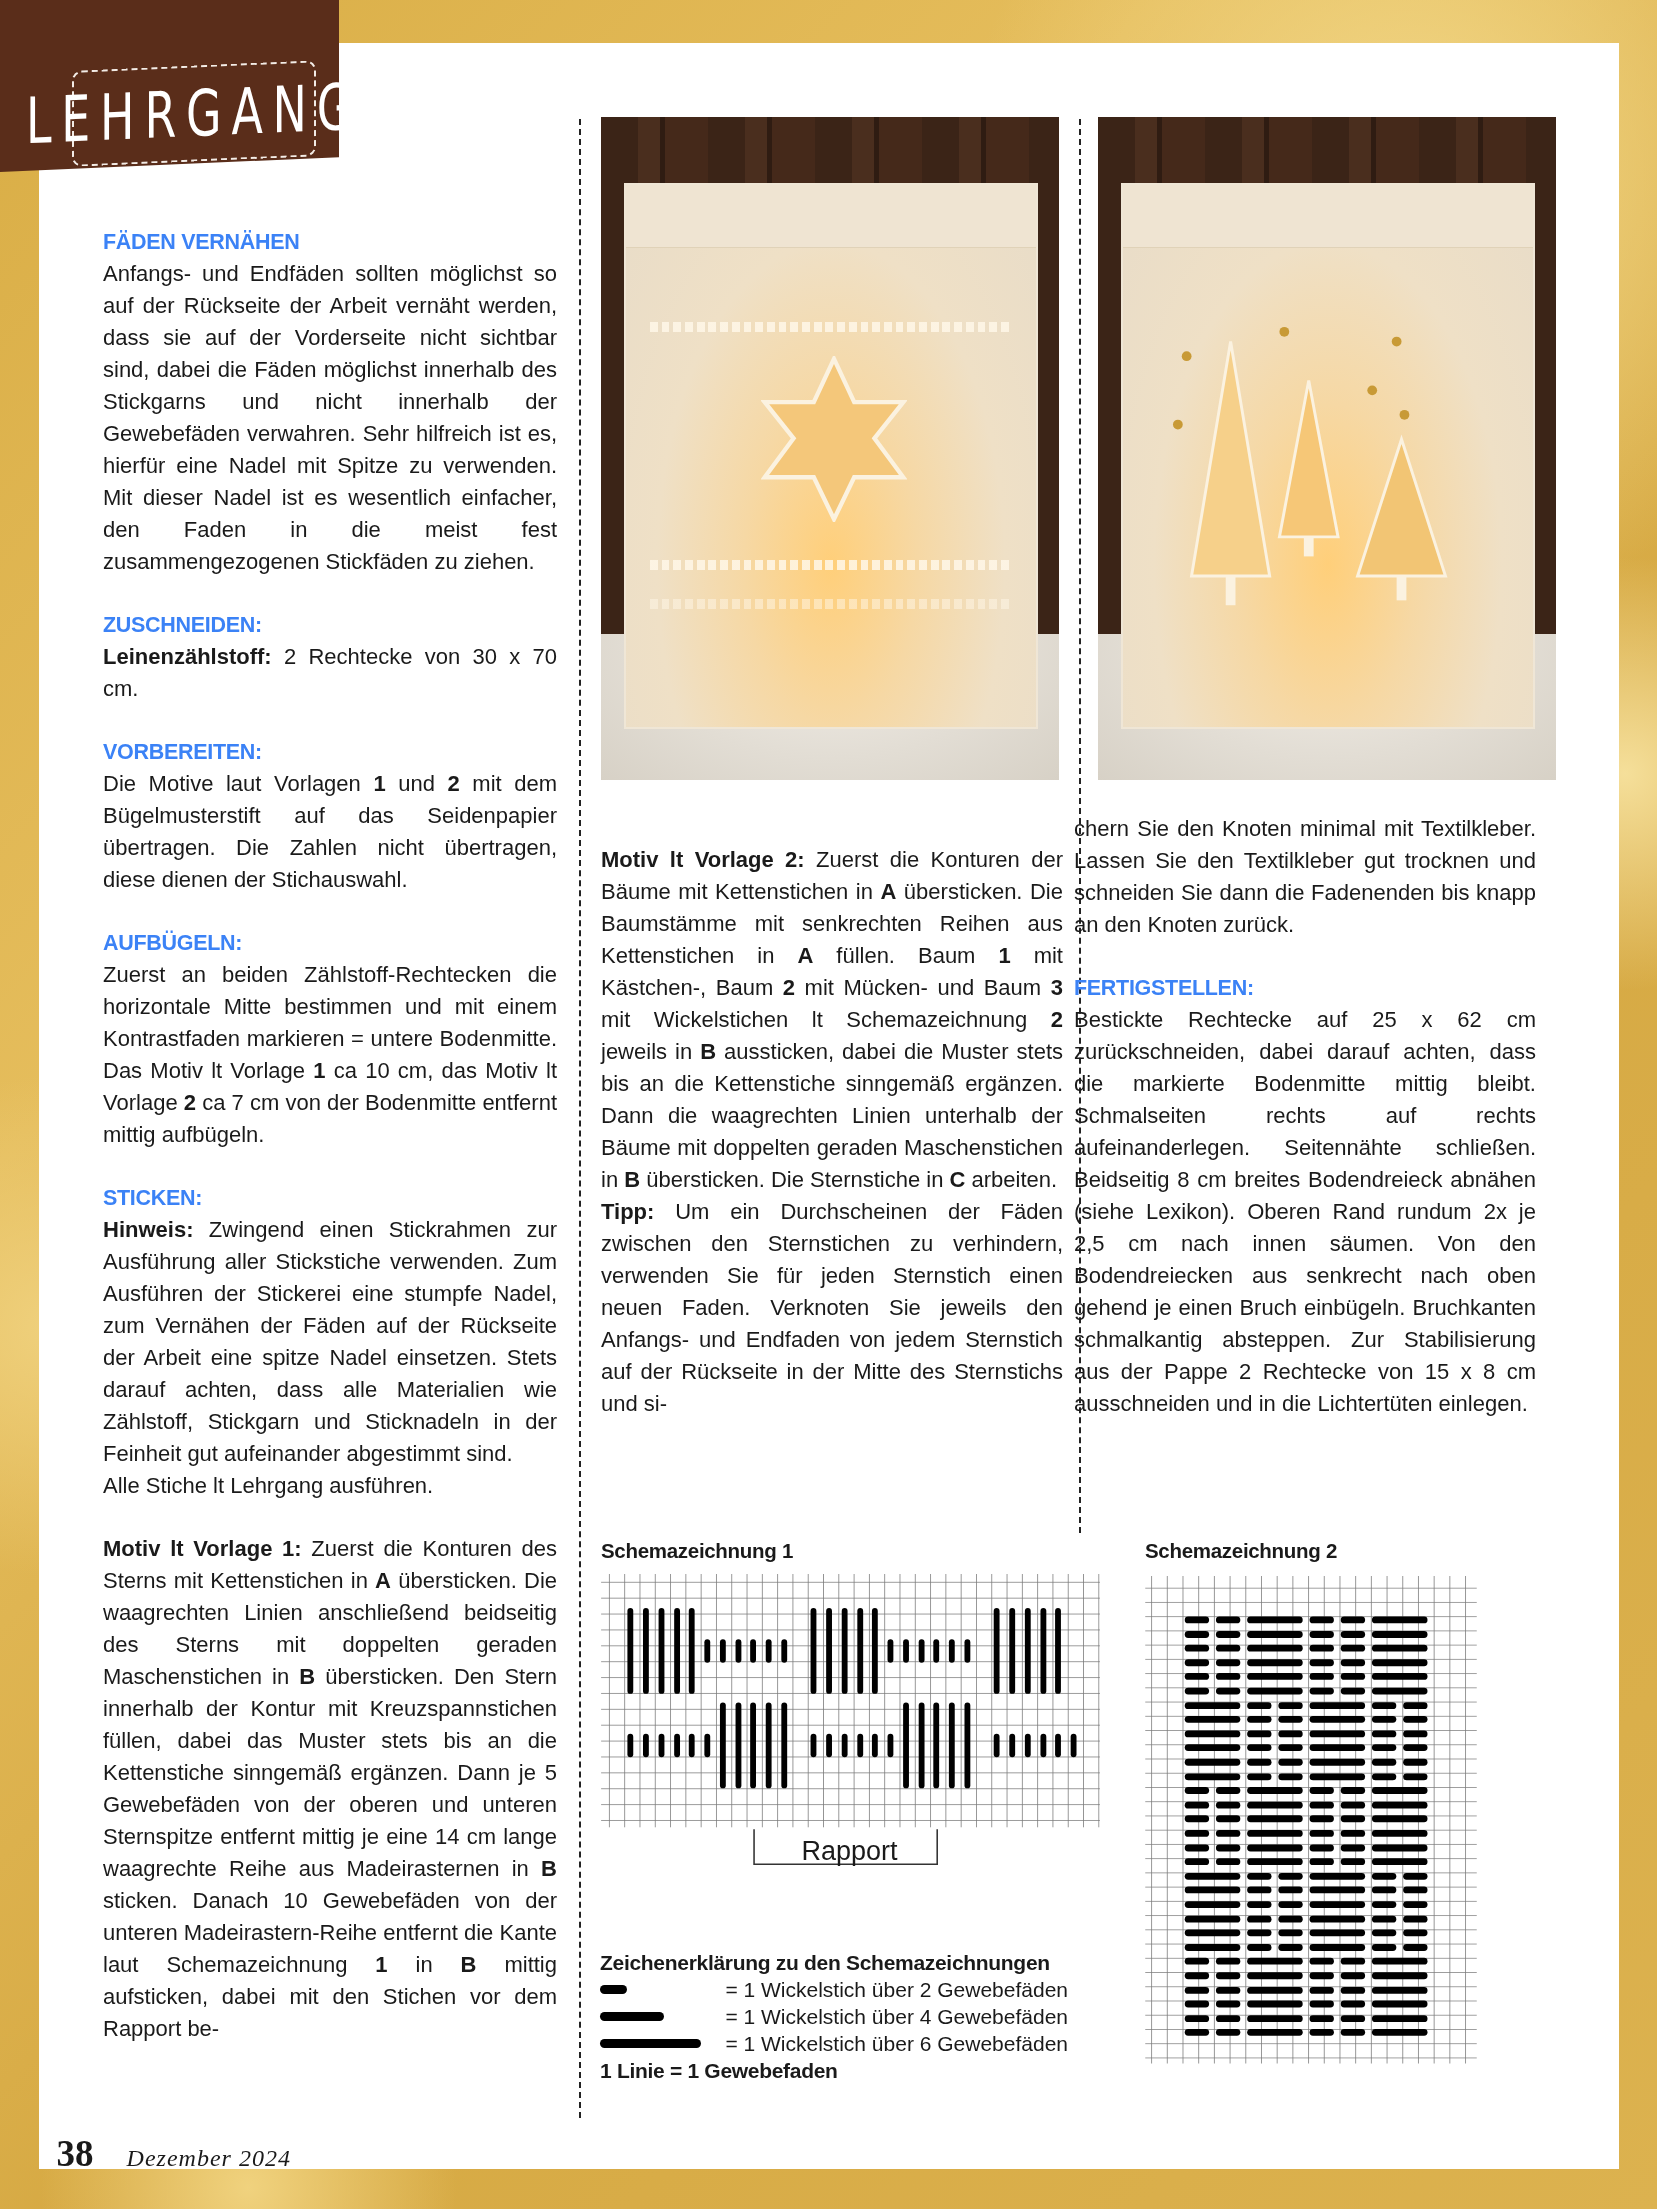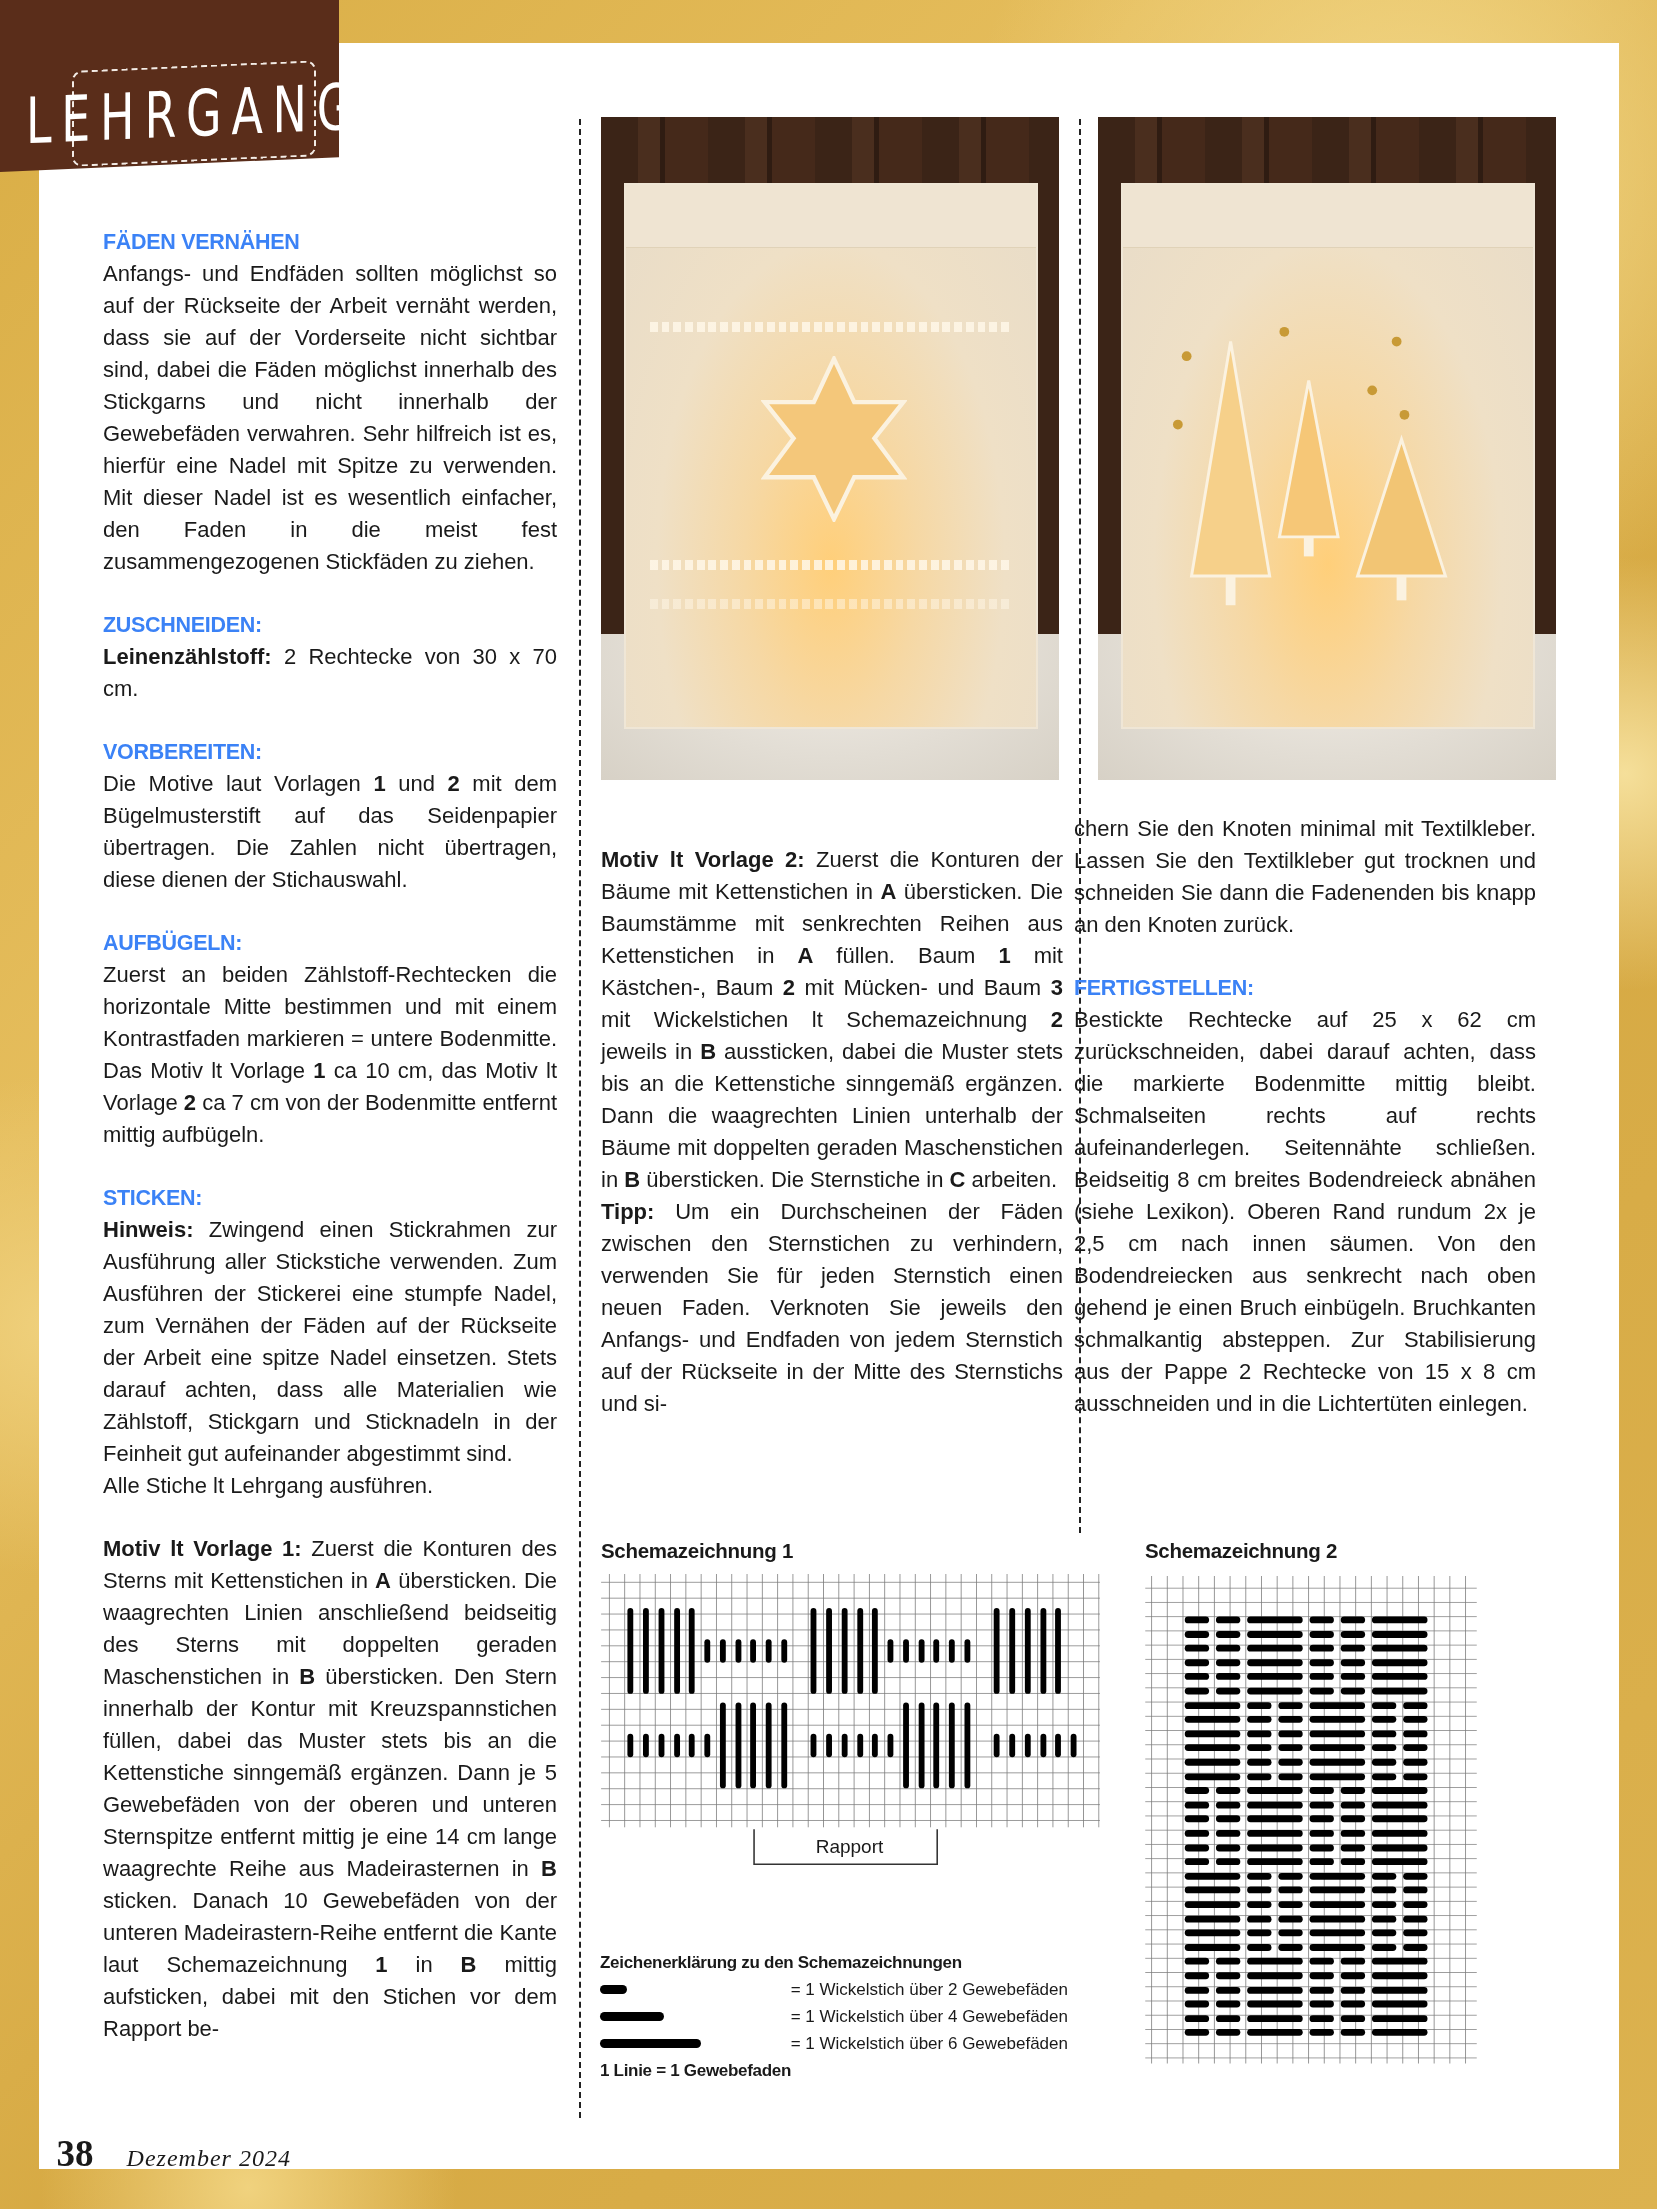--- a/index.html
+++ b/index.html
@@ -42,21 +42,21 @@
   .doily{position:absolute;left:0;right:0;bottom:0;height:146px;
     background:radial-gradient(ellipse at 50% 0,#f4f0ea 0,#e2ddd4 60%,#d7d1c6 100%);}
   .bag{position:absolute;left:35px;top:68px;width:398px;height:605px;
     background:radial-gradient(ellipse at 50% 70%,#ffcf7a 0,#f6d8a4 30%,#efe0c6 60%,#e8dcc8 100%);
     border:2px solid #efe6d6;}
   .bag-cuff{position:absolute;left:0;right:0;top:0;height:63px;background:#efe4d2;border-bottom:1px solid #e0d2b8}
   .stitch-row{position:absolute;left:23.4px;right:23.4px;height:9.8px;
     background:repeating-linear-gradient(90deg,#fff7e8 0 7.8px,transparent 7.8px 11.7px);opacity:.85}
   .star{position:absolute;left:131px;top:176px;width:137px;height:156px}
   .grid-title{position:absolute;font-weight:bold;font-size:20.5px;letter-spacing:-0.3px}
-  .legend{position:absolute;left:600px;top:1949px;width:488px;font-size:17px;line-height:27px}
+  .legend{position:absolute;left:600px;top:1949px;width:488px;font-size:21px;line-height:27px}
   .legend-row{display:flex;align-items:center;justify-content:space-between;width:468px}
   .legend-bar{height:9.8px;background:#000;border-radius:4.9px;margin-right:7.8px}
   .legend-title{font-weight:bold;letter-spacing:-0.3px}
   .folio{position:absolute;left:57px;top:2136px;display:flex;align-items:baseline;gap:33px}
   .folio-num{font-family:"Liberation Serif","DejaVu Serif",serif;font-size:37px;font-weight:bold}
   .folio-date{font-family:"Liberation Serif","DejaVu Serif",serif;font-style:italic;font-size:24px;letter-spacing:1px}
   b{font-weight:bold}
 </style>
 </head>
 <body>
@@ -187,21 +187,21 @@
         <line x1="125" y1="135" x2="125" y2="217"></line>
           <line x1="141" y1="135" x2="141" y2="217"></line>
           <line x1="156" y1="135" x2="156" y2="217"></line>
           <line x1="172" y1="135" x2="172" y2="217"></line>
           <line x1="188" y1="135" x2="188" y2="217"></line>
       </g>
       <use href="#bb" x="188"></use>
     </g>
     <path d="M157 262V298H345V262" stroke="#333" stroke-width="1.6" fill="none"></path>
   </svg>
-  <div style="position:absolute;left:718px;top:1793px;width:185px;text-align:center;font-size:19px;font-family:'Liberation Sans',sans-serif;">Rapport</div>
+  <div style="position:absolute;left:718px;top:1793px;width:185px;text-align:center;font-size:27px;font-family:'Liberation Sans',sans-serif;">Rapport</div>
 
   <div class="grid-title" style="left:1106px;top:1496px;">Schemazeichnung 2</div>
   <svg style="position:absolute;left:1106px;top:1533px;width:332px;height:546px;" viewBox="0 0 340 560">
     <defs>
       <pattern id="g2" width="16.1" height="14.6" patternUnits="userSpaceOnUse" x="6" y="12">
         <path d="M0 0V14.6M0 0H16.1" stroke="#7a7a7a" stroke-width="1.6" fill="none"></path>
       </pattern>
       <g id="rowA" stroke="#000" stroke-width="7" stroke-linecap="round">
         <line x1="44" y1="0" x2="62" y2="0"></line>
           <line x1="76" y1="0" x2="94" y2="0"></line>

